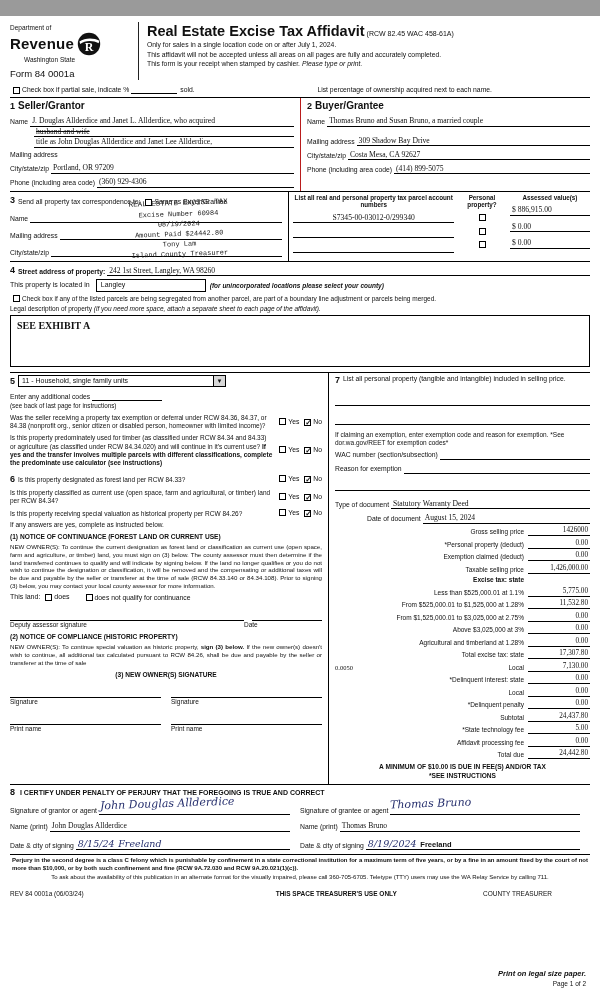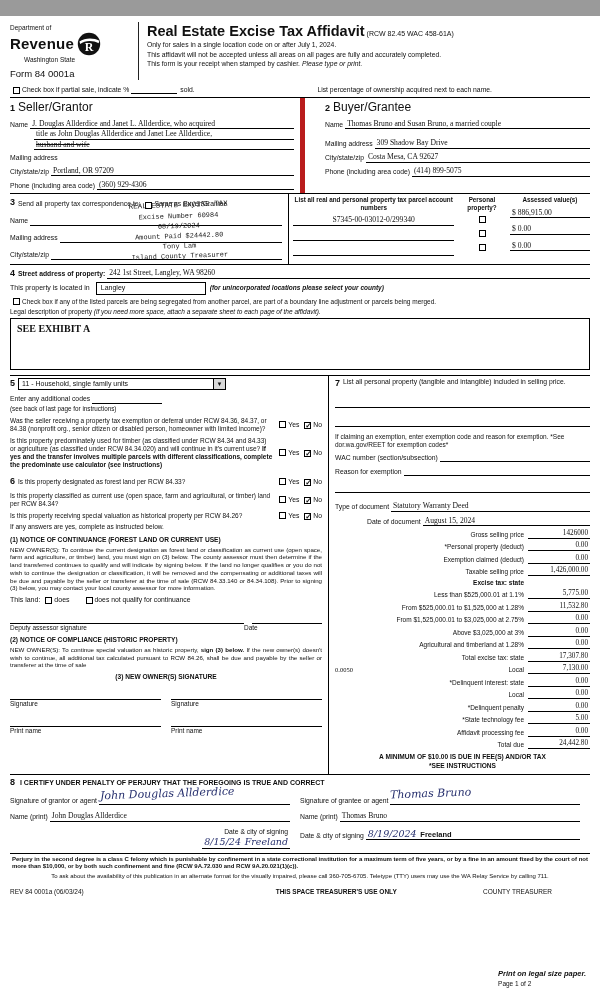--- a/index.html
+++ b/index.html
@@ -38,22 +38,22 @@
   .note { font-size:6.8px; margin-top:1px; }
 
   
   .partial-row { display:flex; align-items:flex-end; margin-top:5px; font-size:6.8px; }
   .partial-left { display:flex; align-items:flex-end; flex:1; }
   .partial-right { width:47%; }
 
   
   .two-col { display:flex; border-top:1px solid #000; margin-top:3px; }
   .col-l { width:50%; padding:2px 6px 3px 0; }
-  .col-r { width:50%; border-left:5px solid #b91c1c; padding:2px 0 3px 20px; }
-  .sec-title { font-size:12px; font-weight:normal; }
+  .col-r { width:50%; border-left:1px solid #b91c1c; padding:2px 0 3px 6px; }
+  .sec-title { font-size:10px; font-weight:bold; }
   .frow { display:flex; align-items:flex-end; margin-top:3.5px; font-size:6.8px; }
   .nameline { border-bottom:1px solid #000; min-height:9px; padding:0 2px; }
 
   
   .sec3 { display:flex; border-top:1px solid #000; position:relative; }
   .sec3-left { width:48%; padding:2px 6px 4px 0; position:relative; }
   .sec3-right { width:52%; border-left:1px solid #000; display:flex; padding:2px 0 4px 4px; }
   .parcel-col { flex:1; }
   .pp-col { width:56px; flex:none; text-align:center; }
   .av-col { width:80px; flex:none; }
@@ -104,21 +104,21 @@
 
   .perjury-block { border-top:1px solid #000; padding:2px 2px; }
   .perjury { font-size:6px; text-align:justify; }
   .altnote { font-size:6px; text-align:center; margin-top:2px; }
 
   .footer-row { display:flex; margin-top:6px; font-size:6.5px; align-items:flex-start; }
   .footer-row .fl { flex:1; }
   .footer-row .fc { flex:1; text-align:center; font-weight:bold; }
   .footer-row .fr { width:25%; text-align:center; }
 
-  .print-note { position:absolute; right:14px; bottom:16px; text-align:left; }
+  .print-note { position:absolute; right:14px; bottom:16px; text-align:right; }
   .print-note .pn1 { font-style:italic; font-weight:bold; font-size:7.5px; }
   .print-note .pn2 { font-size:6.5px; margin-top:2px; }
 </style>
 </head>
 <body>
 
 <div class="page">
 
   <div class="form-header">
     <div class="dept-block">
@@ -155,22 +155,22 @@
     <div class="partial-right">List percentage of ownership acquired next to each name.</div>
   </div>
 
   <div class="two-col">
     <div class="col-l">
       <div><span class="secno">1</span><span class="sec-title">Seller/Grantor</span></div>
       <div class="frow">
         <span class="lbl">Name</span>
         <span class="fill typed">J. Douglas Allderdice and Janet L. Allderdice, who acquired</span>
       </div>
+      <div class="nameline" style="margin-left:24px;"><span class="typed strike">husband and wife</span></div>
       <div class="nameline typed" style="margin-left:24px;">title as John Douglas Allderdice and Janet Lee Allderdice,</div>
-      <div class="nameline" style="margin-left:24px;"><span class="typed strike">husband and wife</span></div>
       <div class="frow">
         <span class="lbl">Mailing address</span>
       </div>
       <div class="frow">
         <span class="lbl">City/state/zip</span>
         <span class="fill typed">Portland, OR 97209</span>
       </div>
       <div class="frow">
         <span class="lbl">Phone (including area code)</span>
         <span class="fill typed">(360) 929-4306</span>
@@ -470,20 +470,25 @@
             <span class="tax-label">Local</span>
             <span class="tax-value">0.00</span>
           </div>
           <div class="tax-row">
             <span class="tax-rate"></span>
             <span class="tax-label">*Delinquent penalty</span>
             <span class="tax-value">0.00</span>
           </div>
           <div class="tax-row">
             <span class="tax-rate"></span>
+            <span class="tax-label">Subtotal</span>
+            <span class="tax-value">24,437.80</span>
+          </div>
+          <div class="tax-row">
+            <span class="tax-rate"></span>
             <span class="tax-label">*State technology fee</span>
             <span class="tax-value">5.00</span>
           </div>
           <div class="tax-row">
             <span class="tax-rate"></span>
             <span class="tax-label">Affidavit processing fee</span>
             <span class="tax-value">0.00</span>
           </div>
           <div class="tax-row">
             <span class="tax-rate"></span>
@@ -506,21 +511,21 @@
       <div class="sec8-col">
         <div class="frow sigline" style="margin-top:8px;">
           <span class="lbl">Signature of grantor or agent</span>
           <span class="fill"></span>
           <span class="sig sig-overlay">John Douglas Allderdice</span>
         </div>
         <div class="frow" style="margin-top:6px;">
           <span class="lbl">Name (print)</span>
           <span class="fill typed">John Douglas Allderdice</span>
         </div>
-        <div class="frow" style="margin-top:6px;flex-direction:column;">
+        <div class="frow" style="margin-top:6px;">
           <span class="lbl">Date &amp; city of signing</span>
           <span class="fill"><span class="hand">8/15/24</span>&nbsp;&nbsp;<span class="hand">Freeland</span></span>
         </div>
       </div>
       <div class="sec8-col">
         <div class="frow sigline" style="margin-top:8px;">
           <span class="lbl">Signature of grantee or agent</span>
           <span class="fill"></span>
           <span class="sig sig-overlay">Thomas Bruno</span>
         </div>

